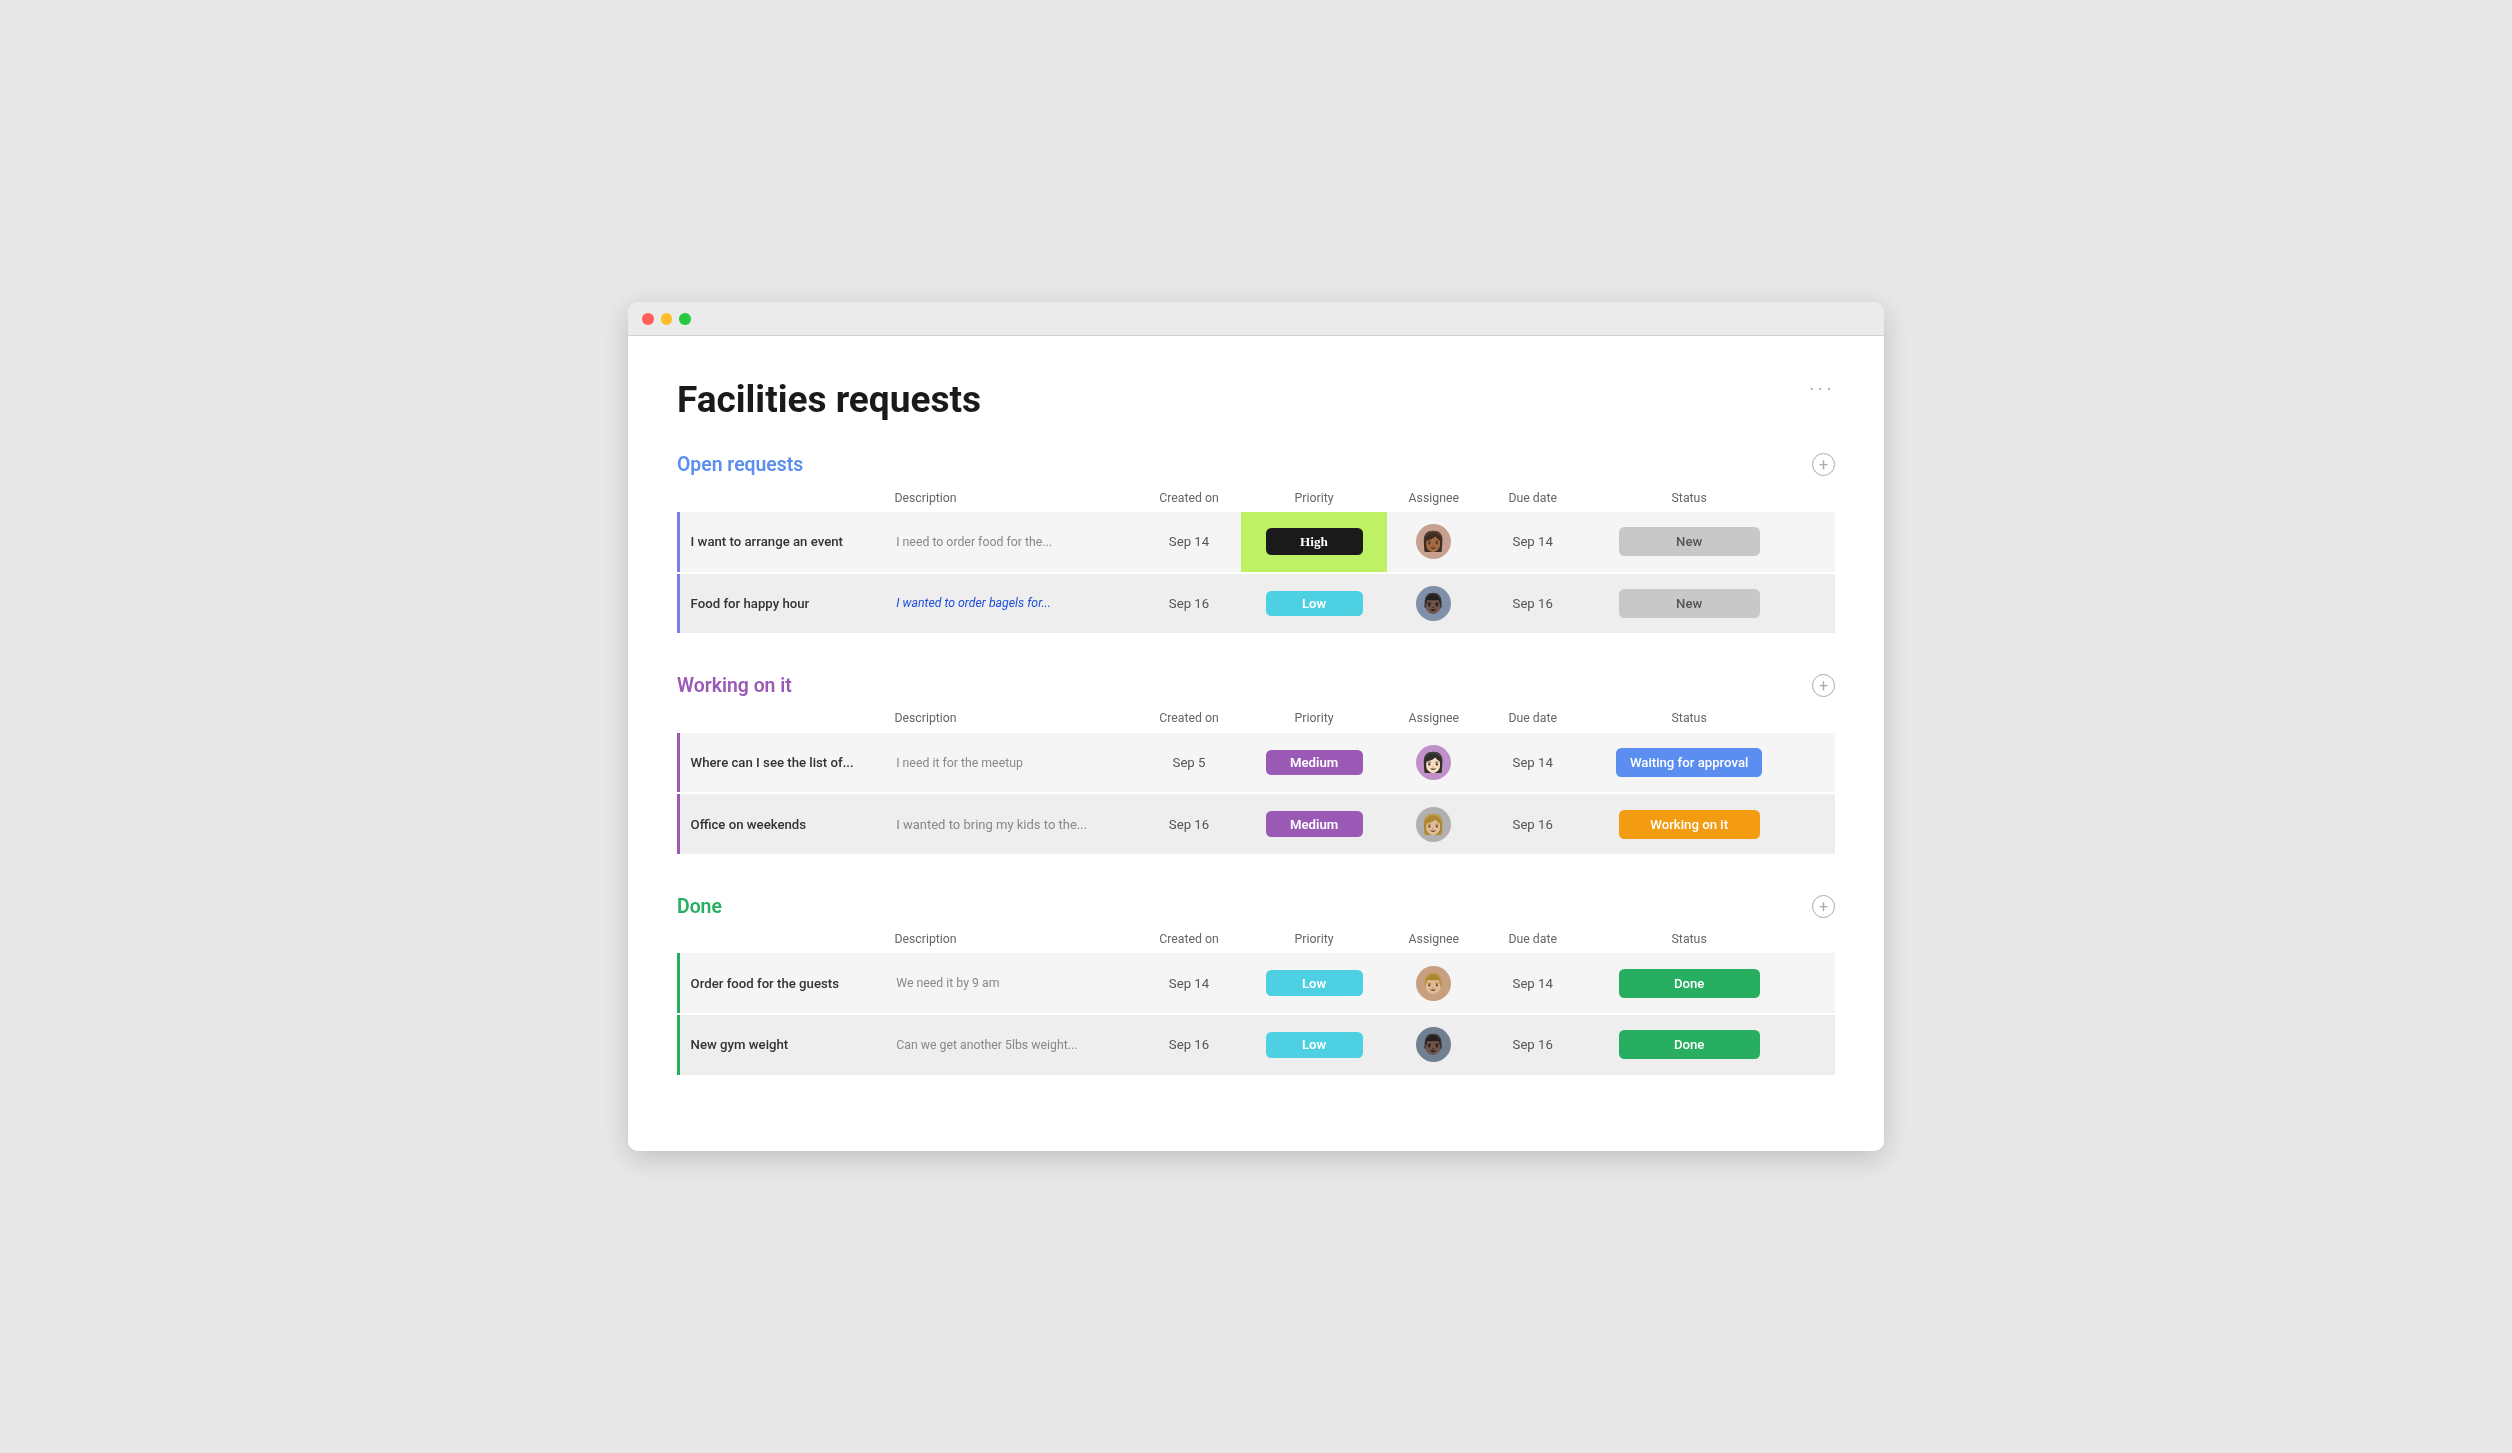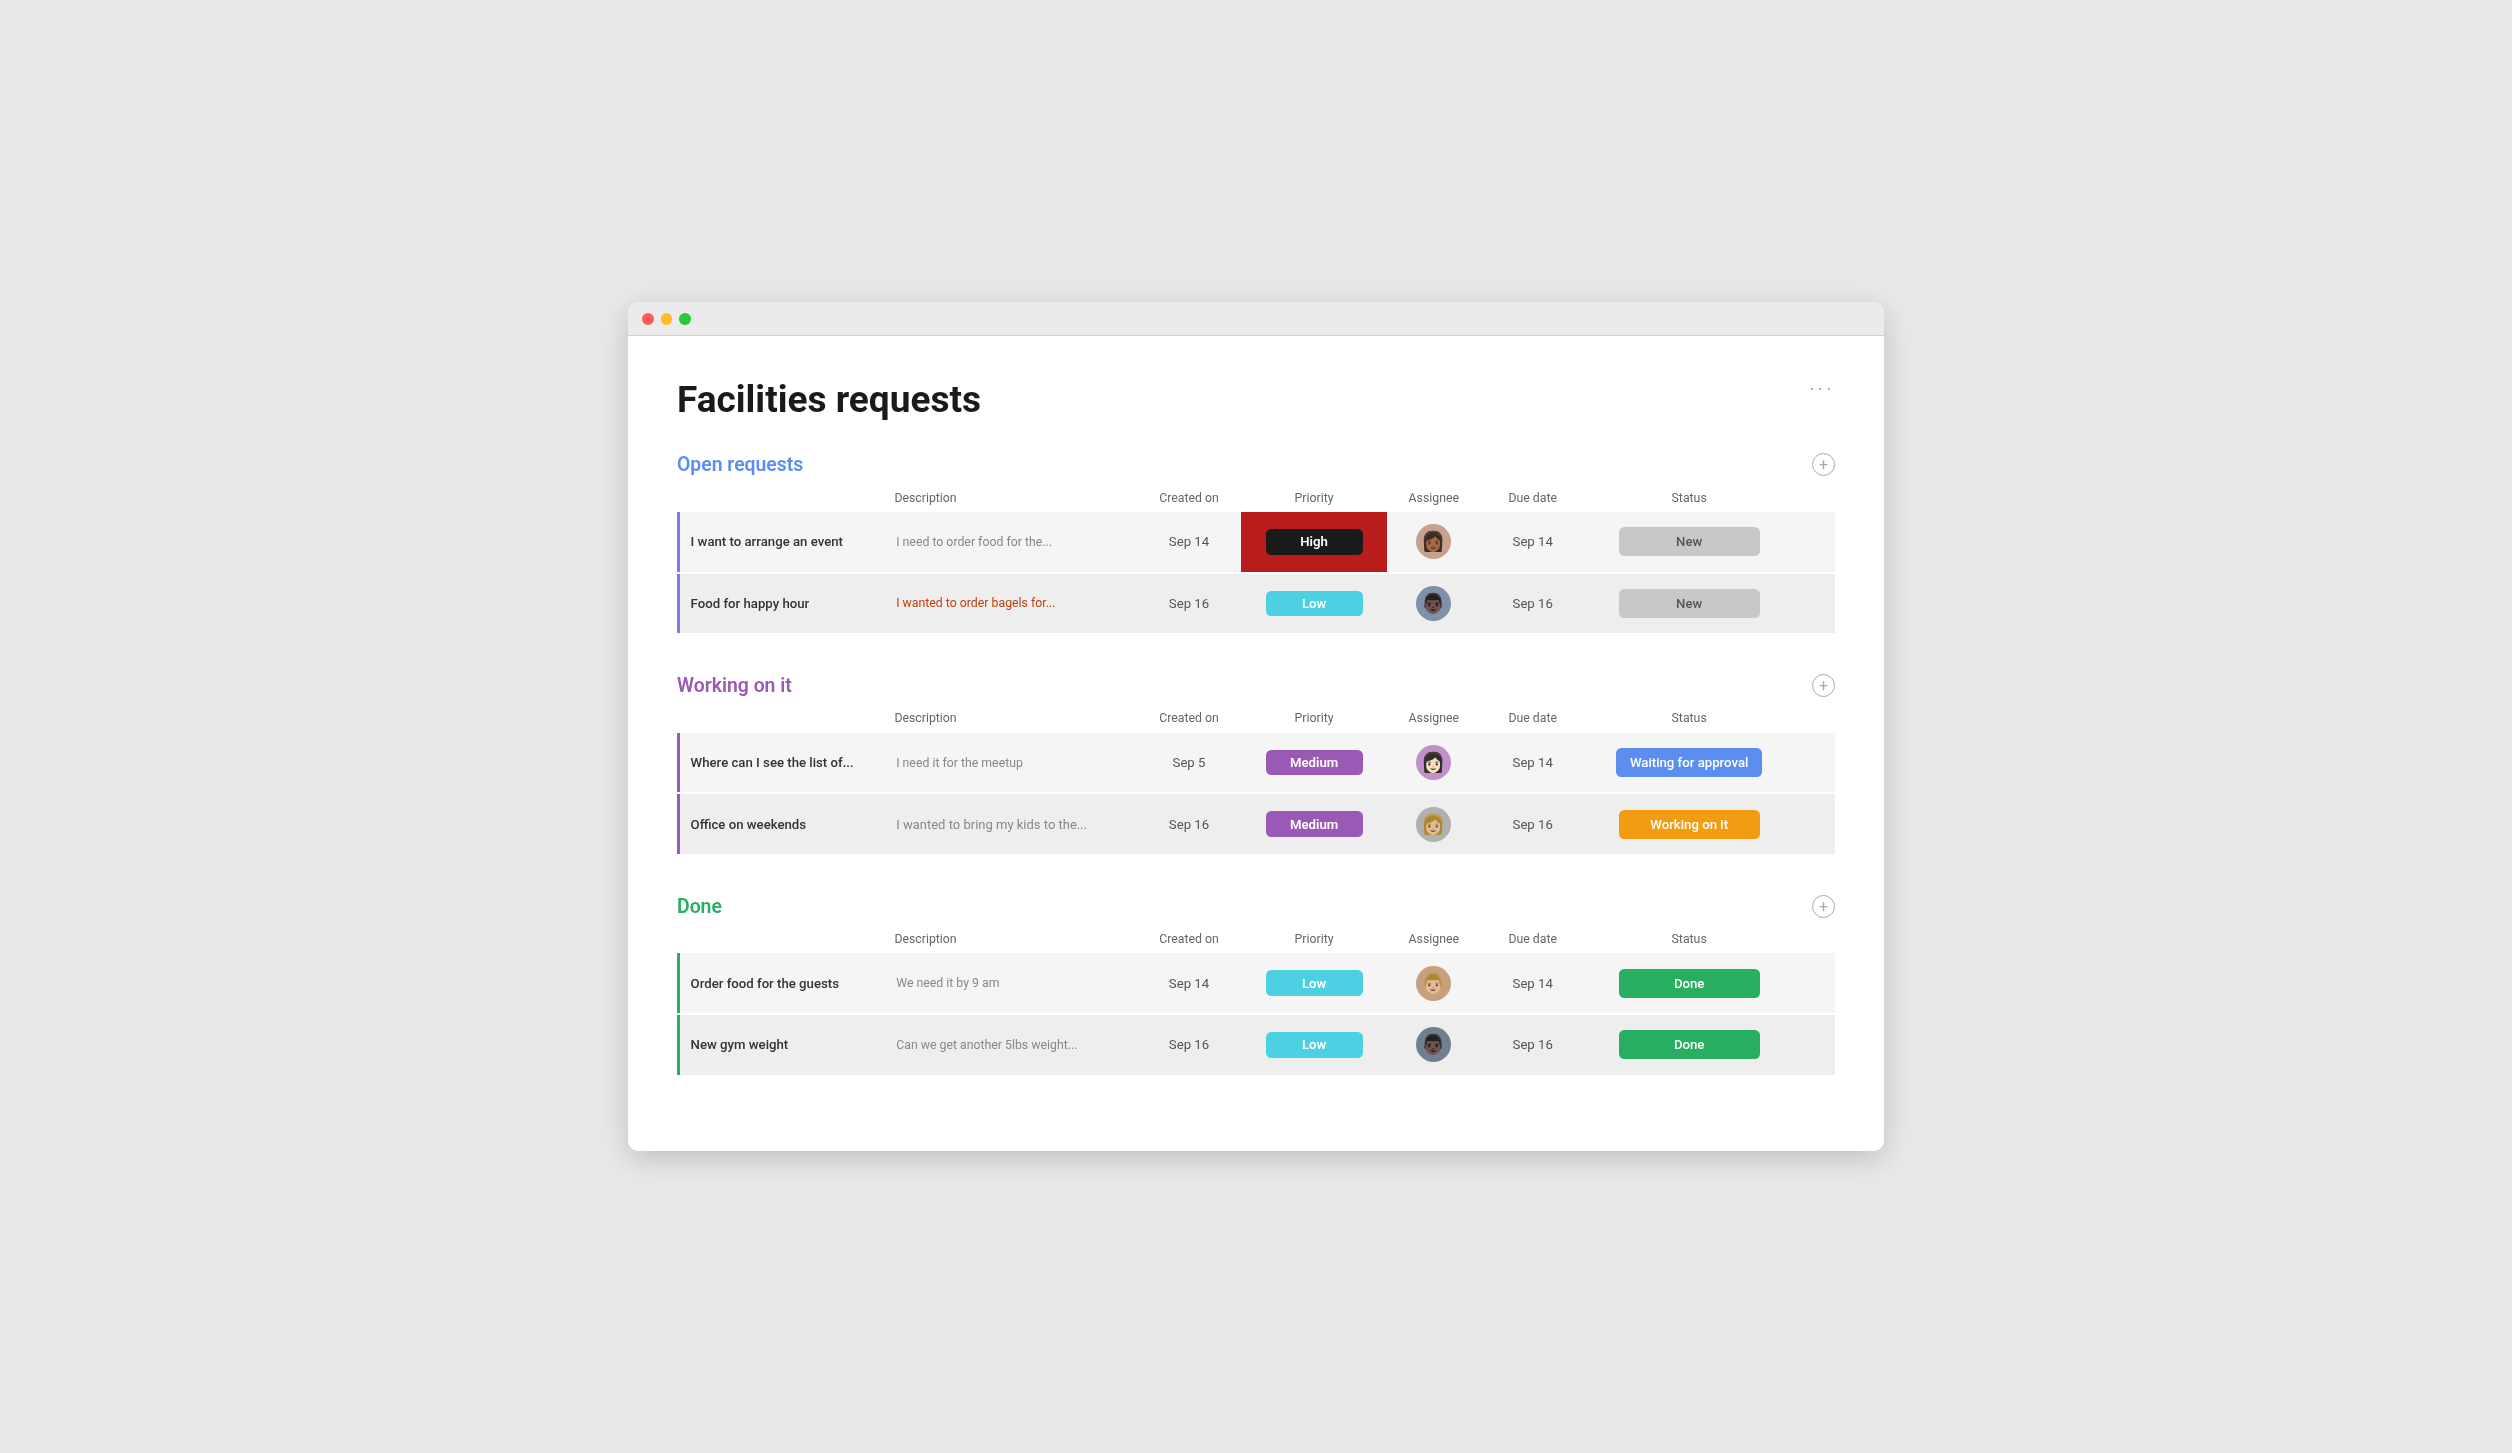--- a/index.html
+++ b/index.html
@@ -199,31 +199,31 @@
                 <th style="width: 88px; text-align: center; font-size: 12.3px; font-weight: 400; color: rgb(102, 102, 102); padding: 5.3px 8.8px;">Due date</th>
                 <th style="width: 176px; text-align: center; font-size: 12.3px; font-weight: 400; color: rgb(102, 102, 102); padding: 5.3px 8.8px;">Status</th>
                 <th style="width: 35px; text-align: center; font-size: 12.3px; font-weight: 400; color: rgb(102, 102, 102); padding: 5.3px 8.8px;"></th>
               </tr>
             </thead>
             <tbody>
               <tr>
                 <td style="border-left: 3.5px solid rgb(124, 124, 240); background: rgb(245, 245, 245); font-weight: 500; font-size: 13.2px; padding: 12.3px 10.6px; vertical-align: middle;">I want to arrange an event</td>
                 <td style="background: rgb(245, 245, 245); color: rgb(136, 136, 136); font-size: 12.3px; padding: 12.3px 10.6px; vertical-align: middle;">I need to order food for the...</td>
                 <td style="background: rgb(245, 245, 245); text-align: center; color: rgb(85, 85, 85); font-size: 13.2px; padding: 12.3px 8.8px; vertical-align: middle;">Sep 14</td>
-                <td style="background: #b91c1c; text-align: center; padding: 12.3px 8.8px; vertical-align: middle;"><span class="priority-badge priority-high">High</span></td>
+                <td style="background: #bef264; text-align: center; padding: 12.3px 8.8px; vertical-align: middle; font-family: Liberation Serif, serif;"><span class="priority-badge priority-high">High</span></td>
                 <td style="background: rgb(245, 245, 245); text-align: center; padding: 12.3px 8.8px; vertical-align: middle;">
                   <div style="width: 35px; height: 35px; border-radius: 50%; margin: 0px auto; display: flex; align-items: center; justify-content: center; font-size: 19.4px; background: rgb(200, 160, 144);">👩🏾</div>
                 </td>
                 <td style="background: rgb(245, 245, 245); text-align: center; color: rgb(85, 85, 85); font-size: 13.2px; padding: 12.3px 8.8px; vertical-align: middle;">Sep 14</td>
                 <td style="background: rgb(245, 245, 245); text-align: center; padding: 12.3px 8.8px; vertical-align: middle;"><span class="status-badge status-new">New</span></td>
                 <td style="background: rgb(245, 245, 245); text-align: center; padding: 12.3px 8.8px; vertical-align: middle;"></td>
               </tr>
               <tr>
                 <td style="border-left: 3.5px solid rgb(124, 124, 240); background: rgb(238, 238, 238); font-weight: 500; font-size: 13.2px; padding: 12.3px 10.6px; vertical-align: middle;">Food for happy hour</td>
-                <td style="background: rgb(238, 238, 238); color: #c2410c; font-size: 12.3px; padding: 12.3px 10.6px; vertical-align: middle;">I wanted to order bagels for...</td>
+                <td style="background: rgb(238, 238, 238); color: #1d4ed8; font-size: 12.3px; padding: 12.3px 10.6px; vertical-align: middle; font-style: italic;">I wanted to order bagels for...</td>
                 <td style="background: rgb(238, 238, 238); text-align: center; color: rgb(85, 85, 85); font-size: 13.2px; padding: 12.3px 8.8px; vertical-align: middle;">Sep 16</td>
                 <td style="background: rgb(238, 238, 238); text-align: center; padding: 12.3px 8.8px; vertical-align: middle;"><span class="priority-badge priority-low">Low</span></td>
                 <td style="background: rgb(238, 238, 238); text-align: center; padding: 12.3px 8.8px; vertical-align: middle;">
                   <div style="width: 35px; height: 35px; border-radius: 50%; margin: 0px auto; display: flex; align-items: center; justify-content: center; font-size: 19.4px; background: rgb(128, 144, 168);">👨🏿</div>
                 </td>
                 <td style="background: rgb(238, 238, 238); text-align: center; color: rgb(85, 85, 85); font-size: 13.2px; padding: 12.3px 8.8px; vertical-align: middle;">Sep 16</td>
                 <td style="background: rgb(238, 238, 238); text-align: center; padding: 12.3px 8.8px; vertical-align: middle;"><span class="status-badge status-new">New</span></td>
                 <td style="background: rgb(238, 238, 238); text-align: center; padding: 12.3px 8.8px; vertical-align: middle;"></td>
               </tr>
             </tbody>

